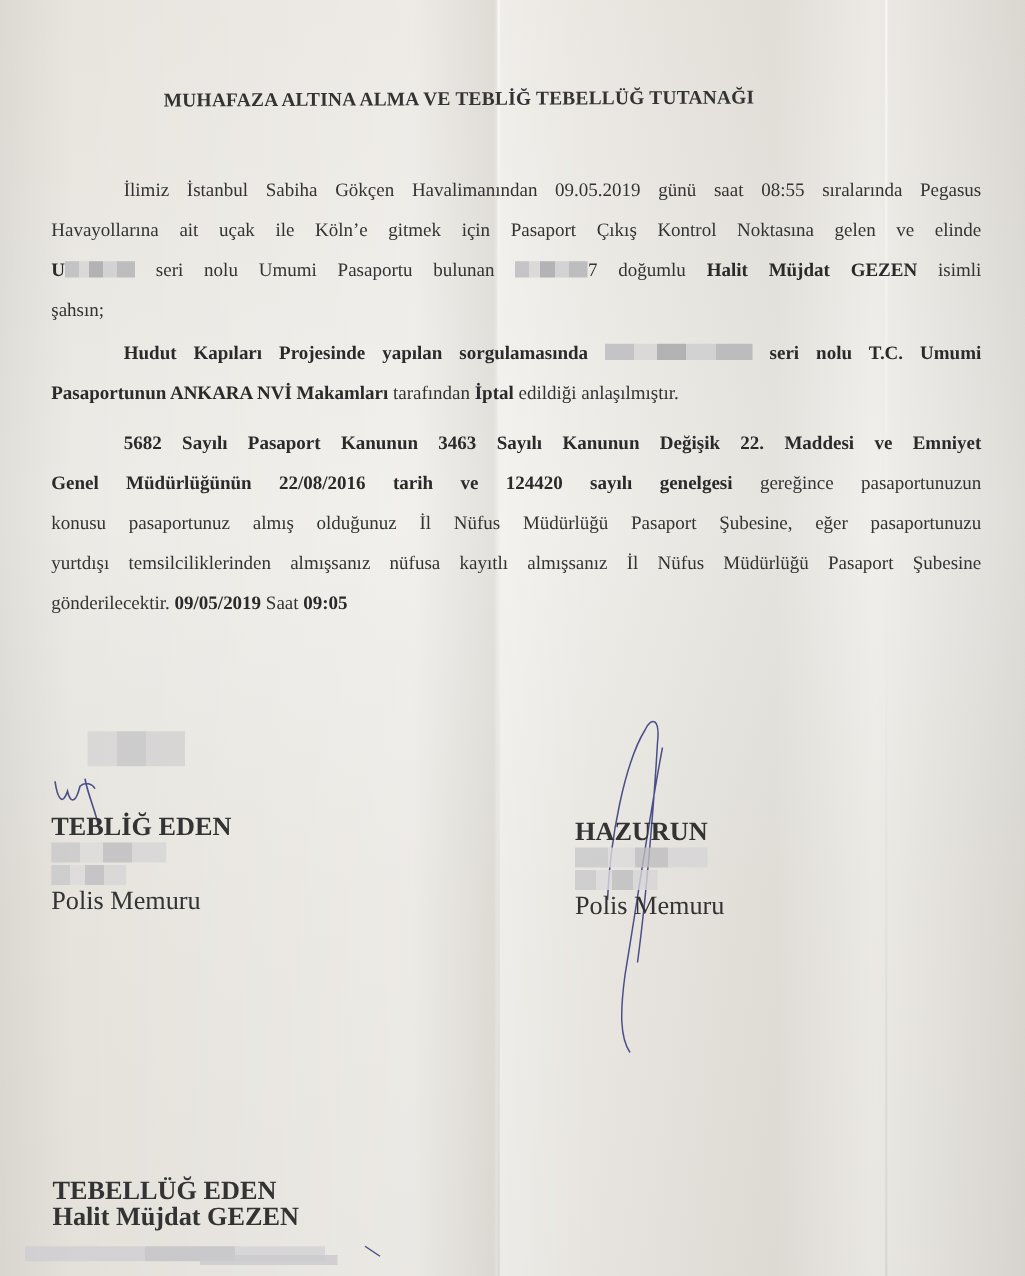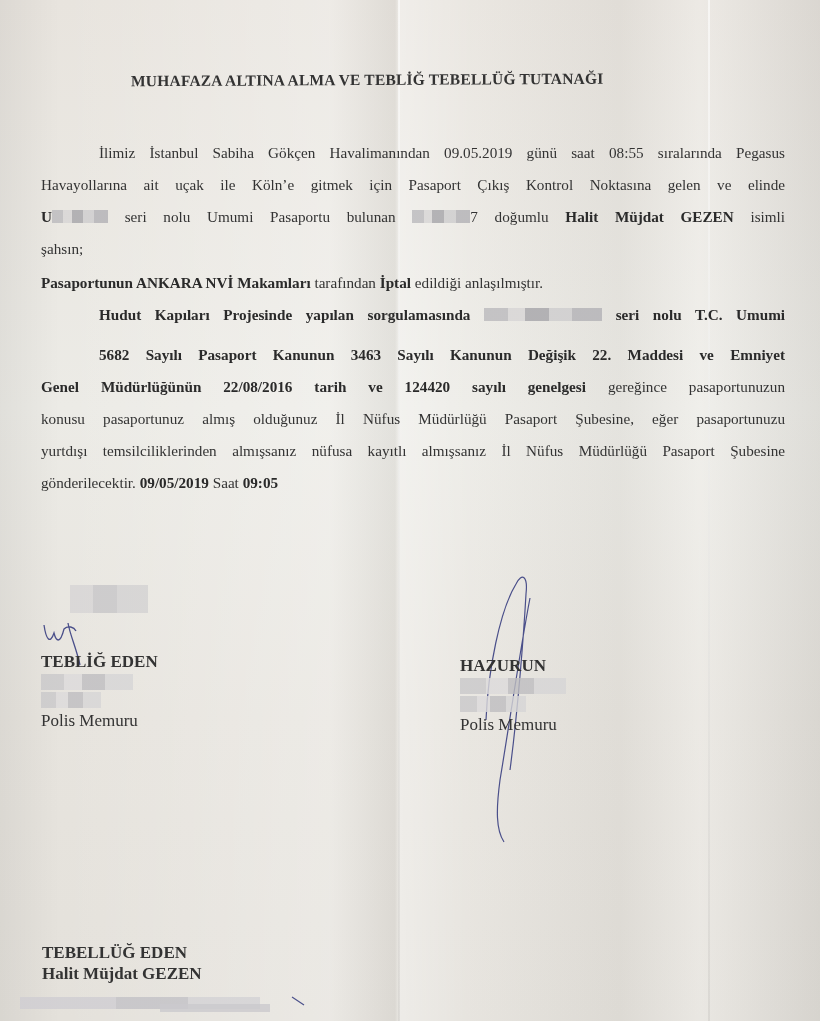--- a/index.html
+++ b/index.html
@@ -36,21 +36,21 @@
     }
     .line { display: block; text-align: justify; text-align-last: justify; white-space: nowrap; }
     .line.last { text-align-last: left; }
     .indent { padding-left: 58px; }
     b { color: #2a2a2a; }
     .redact {
       display: inline-block; height: 13px; vertical-align: -1px;
       background: linear-gradient(90deg, #bdbcbf 0 20%, #d8d6d6 20% 35%, #a9a8ac 35% 55%, #cfcecf 55% 75%, #b5b4b8 75% 100%);
       opacity: 0.85;
     }
-    .sig-block { position: absolute; font-size: 17px; color: #333; line-height: 21px; }
+    .sig-block { position: absolute; font-size: 21px; color: #333; line-height: 21px; }
     .sig-block .hdr { font-weight: bold; }
     .blur-box {
       display: block; height: 16px; margin: 2px 0;
       background: linear-gradient(90deg, #c9c8ca 0 25%, #dcdadb 25% 45%, #bebdc0 45% 70%, #d6d5d6 70% 100%);
       opacity: 0.8;
     }
     svg.sig { position: absolute; overflow: visible; }
   </style>
 </head>
 <body>
@@ -62,22 +62,22 @@
 <div class="title">MUHAFAZA ALTINA ALMA VE TEBLİĞ TEBELLÜĞ TUTANAĞI</div>
 
 <div class="para" style="top:137px">
   <span class="line indent">İlimiz İstanbul Sabiha Gökçen Havalimanından 09.05.2019 günü saat 08:55 sıralarında Pegasus</span>
   <span class="line">Havayollarına ait uçak ile Köln’e gitmek için Pasaport Çıkış Kontrol Noktasına gelen ve elinde</span>
   <span class="line"><b>U</b><span class="redact" style="width:56px"></span> <span>seri nolu Umumi Pasaportu bulunan</span> <span class="redact" style="width:58px"></span><span>7 doğumlu</span> <b>Halit Müjdat GEZEN</b> <span>isimli</span></span>
   <span class="line last">şahsın;</span>
 </div>
 
 <div class="para" style="top:267px">
+  <span class="line indent"><b>Hudut Kapıları Projesinde yapılan sorgulamasında</b> <span class="redact" style="width:118px"></span> <b>seri nolu T.C. Umumi</b></span>
   <span class="line last"><b>Pasaportunun ANKARA NVİ Makamları</b> <span>tarafından</span> <b>İptal</b> <span>edildiği anlaşılmıştır.</span></span>
-  <span class="line indent"><b>Hudut Kapıları Projesinde yapılan sorgulamasında</b> <span class="redact" style="width:118px"></span> <b>seri nolu T.C. Umumi</b></span>
 </div>
 
 <div class="para" style="top:339px">
   <span class="line indent"><b>5682 Sayılı Pasaport Kanunun 3463 Sayılı Kanunun Değişik 22. Maddesi ve Emniyet</b></span>
   <span class="line"><b>Genel Müdürlüğünün 22/08/2016 tarih ve 124420 sayılı genelgesi</b> <span>gereğince pasaportunuzun</span></span>
   <span class="line">konusu pasaportunuz almış olduğunuz İl Nüfus Müdürlüğü Pasaport Şubesine, eğer pasaportunuzu</span>
   <span class="line">yurtdışı temsilciliklerinden almışsanız nüfusa kayıtlı almışsanız İl Nüfus Müdürlüğü Pasaport Şubesine</span>
   <span class="line last"><span>gönderilecektir.</span> <b>09/05/2019</b> <span>Saat</span> <b>09:05</b></span>
 </div>
 

